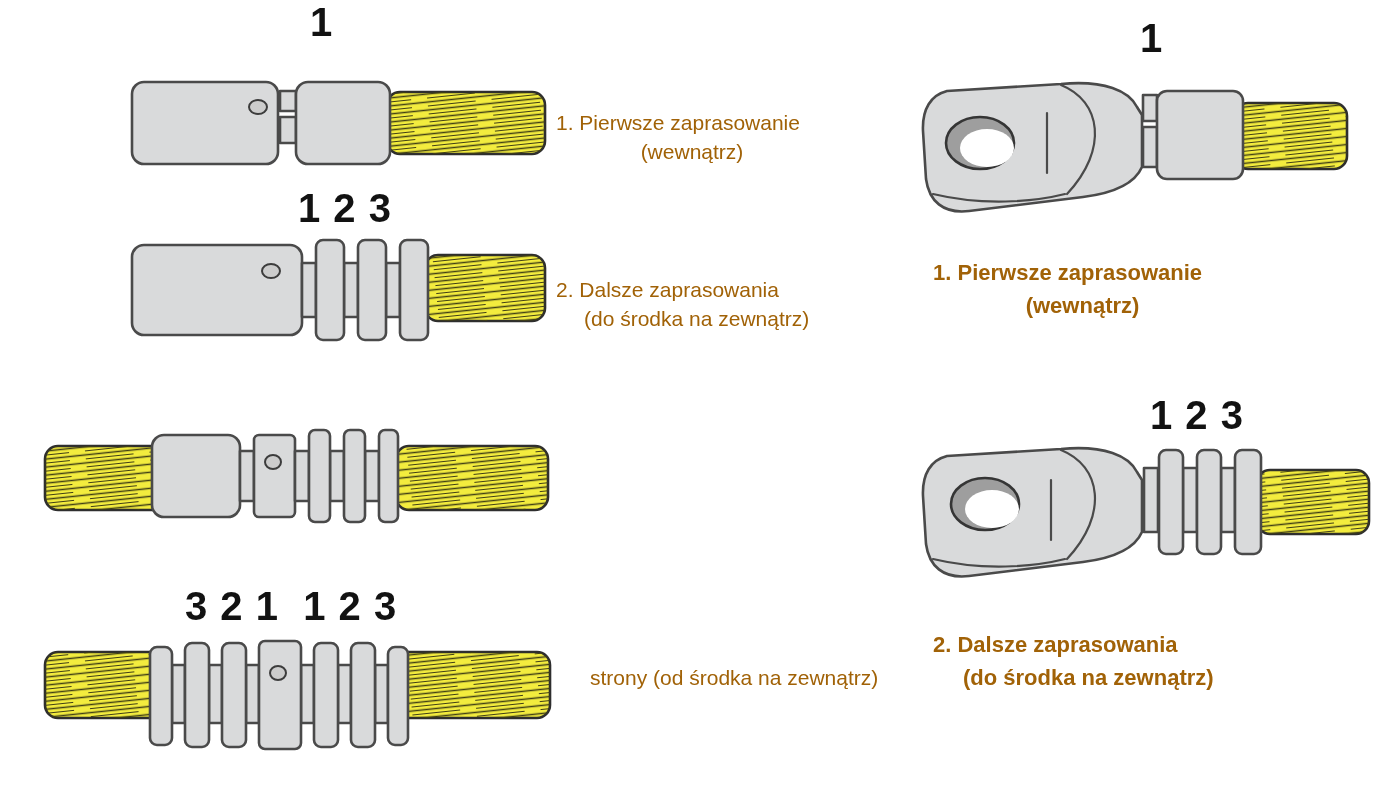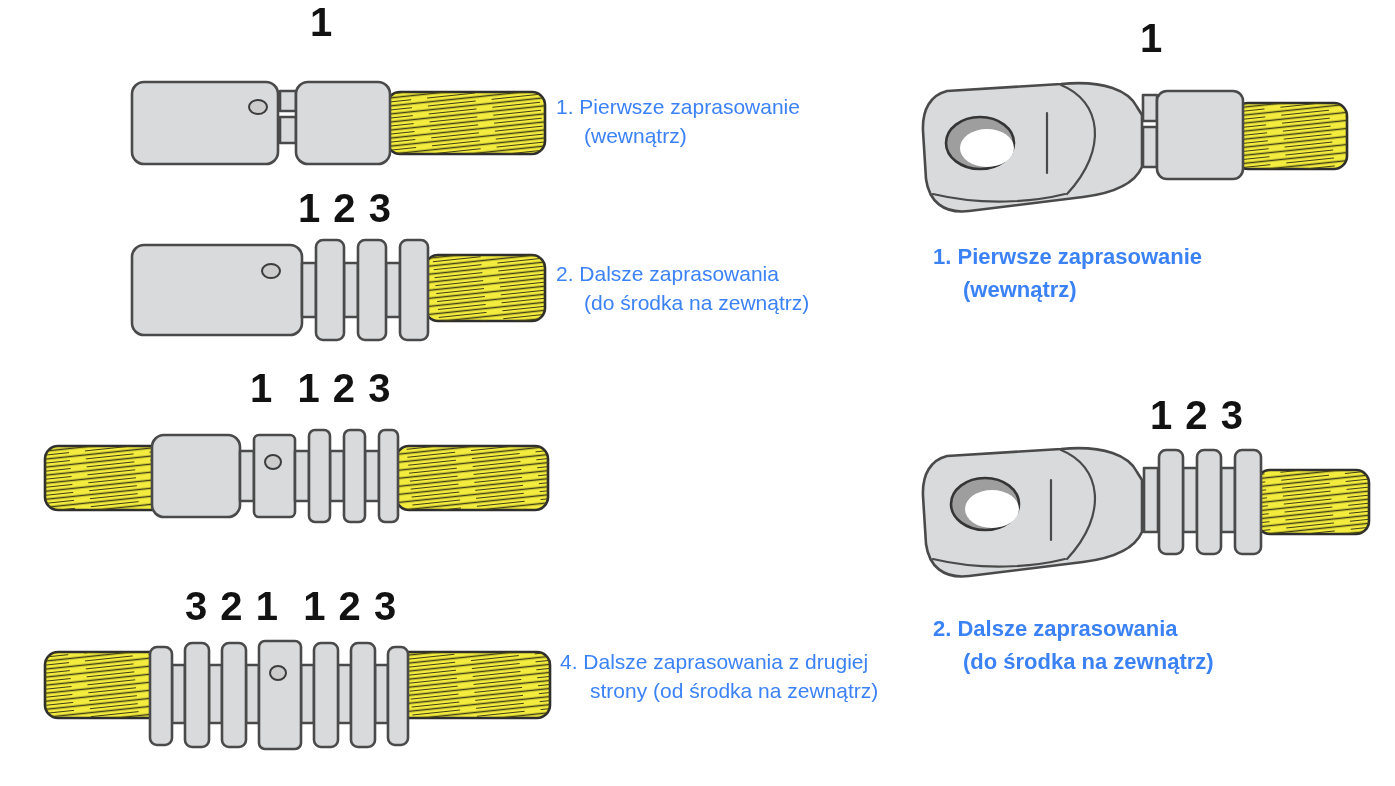--- a/index.html
+++ b/index.html
@@ -18,24 +18,25 @@
     font-size:40px;
     letter-spacing:1px;
     color:#121212;
     white-space:pre;
     line-height:1;
   }
   .cap{
     position:absolute;
     font-size:21px;
     line-height:29px;
-    color:#3b82f6;
+    color:#a16207;
     white-space:nowrap;
+    margin-top:16px;
   }
-  .cap .l2{padding-left:28px;}
+  .cap .l2{padding-left:28px;text-align:center;}
   .cap.bold{font-weight:700;font-size:22px;line-height:33px;}
   .cap.bold .l2{padding-left:30px;}
 
   
   .metal{fill:#d9dadb;stroke:#4a4a4a;stroke-width:2.6;stroke-linejoin:round;}
   .cable{fill:#f3ec3e;stroke:#2e2e2e;stroke-width:2.6;stroke-linejoin:round;}
   .cablefill{fill:url(#strands);stroke:none;}
   .holesm{fill:#cccccc;stroke:#3c3c3c;stroke-width:2;}
   .holeOuter{fill:#9e9e9e;stroke:#353535;stroke-width:2.6;}
   .holeInner{fill:#ffffff;stroke:none;}
@@ -85,21 +86,20 @@
     <rect class="metal" x="191" y="57" width="28" height="100" rx="7"></rect>
     <rect class="metal" x="233" y="57" width="28" height="100" rx="7"></rect>
     <rect class="metal" x="275" y="57" width="28" height="100" rx="7"></rect>
     <ellipse class="holesm" cx="146" cy="88" rx="9" ry="7"></ellipse>
   </svg>
   <div class="cap" style="left:556px;top:259px;">
     <div class="l1">2. Dalsze zaprasowania</div>
     <div class="l2">(do środka na zewnątrz)</div>
   </div>
 
-  <span class="num" style="left:250px;top:368px;">1  1 2 3</span>
   <svg class="fig" style="left:40px;top:425px;" width="520" height="105" viewBox="0 0 520 105">
     <g>
       <rect class="cable" x="5" y="21" width="125" height="64" rx="13"></rect>
       <rect class="cablefill" x="5" y="21" width="125" height="64" rx="13"></rect>
     </g>
     <g>
       <rect class="cable" x="356" y="21" width="152" height="64" rx="13"></rect>
       <rect class="cablefill" x="356" y="21" width="152" height="64" rx="13"></rect>
     </g>
     <rect class="metal" x="112" y="10" width="88" height="82" rx="12"></rect>
@@ -135,21 +135,20 @@
     <rect class="metal" x="110" y="12" width="22" height="98" rx="7"></rect>
     <rect class="metal" x="145" y="8" width="24" height="104" rx="7"></rect>
     <rect class="metal" x="182" y="8" width="24" height="104" rx="7"></rect>
     <rect class="metal" x="219" y="6" width="42" height="108" rx="6"></rect>
     <rect class="metal" x="274" y="8" width="24" height="104" rx="7"></rect>
     <rect class="metal" x="311" y="8" width="24" height="104" rx="7"></rect>
     <rect class="metal" x="348" y="12" width="20" height="98" rx="7"></rect>
     <ellipse class="holesm" cx="238" cy="38" rx="8" ry="7"></ellipse>
   </svg>
   <div class="cap" style="left:560px;top:647px;">
-    <div class="l1">4. Dalsze zaprasowania z drugiej</div>
     <div class="l2" style="padding-left:30px">strony (od środka na zewnątrz)</div>
   </div>
 
   <span class="num" style="left:1140px;top:18px;">1</span>
   <svg class="fig" style="left:913px;top:75px;" width="445" height="155" viewBox="0 0 445 155">
     <g>
       <rect class="cable" x="322" y="28" width="112" height="66" rx="13"></rect>
       <rect class="cablefill" x="322" y="28" width="112" height="66" rx="13"></rect>
     </g>
     <path class="metal" d="M 34,16 L 148,9 C 192,5 216,16 224,32 L 229,40 L 229,92 C 222,108 202,118 170,122 L 56,136 C 30,139 16,126 13,104 L 10,56 C 9,34 18,20 34,16 Z"></path>

